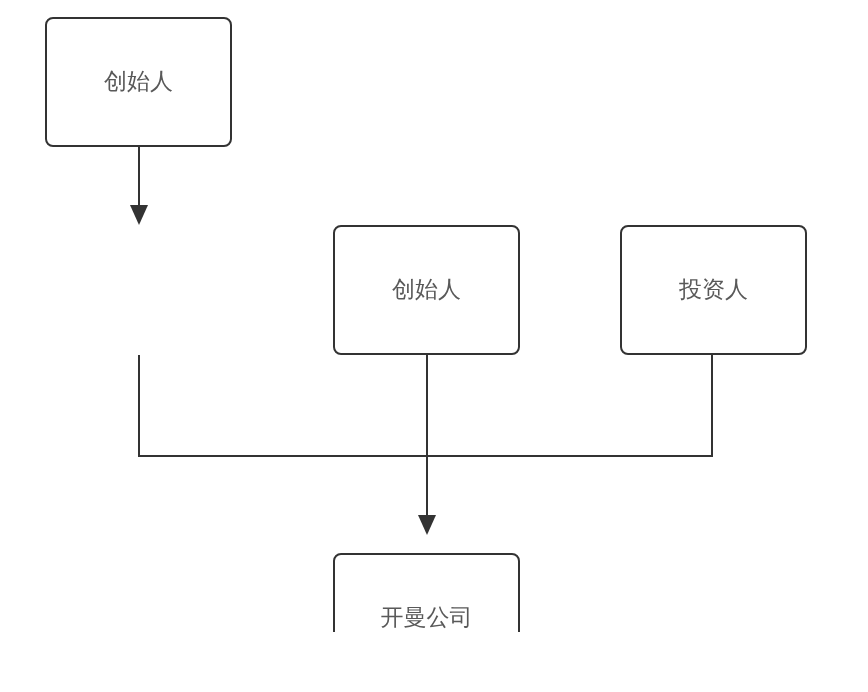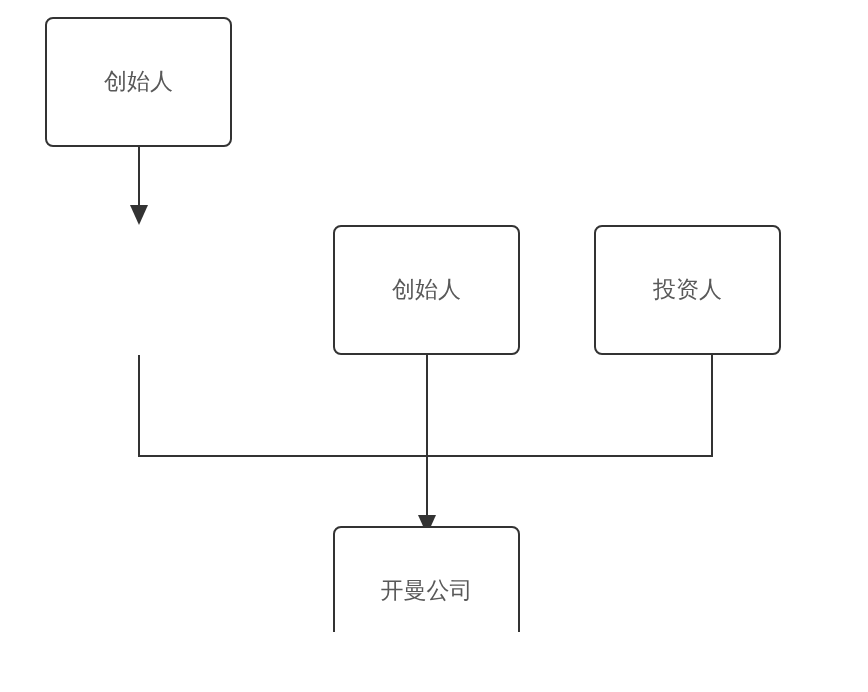--- a/index.html
+++ b/index.html
@@ -31,22 +31,22 @@
     z-index: 2;
   }
   .node-label {
     white-space: nowrap;
     line-height: 1.2;
     user-select: none;
   }
   #node-founder-top { left: 45px;  top: 17px;  }
   #node-esop-bvi    { left: 45px;  top: 225px; }
   #node-founder-mid { left: 333px; top: 225px; }
-  #node-investor    { left: 594px; top: 225px; }
-  #node-cayman      { left: 333px; top: 526px; }
+  #node-investor    { left: 620px; top: 225px; }
+  #node-cayman      { left: 333px; top: 553px; }
 
   .edge {
     position: absolute;
     background: #333333;
     z-index: 1;
   }
   .edge-v { width: 2px; }
   .edge-h { height: 2px; }
 
   #edge-top-to-esop     { left: 137.5px; top: 147px; height: 59px; }

